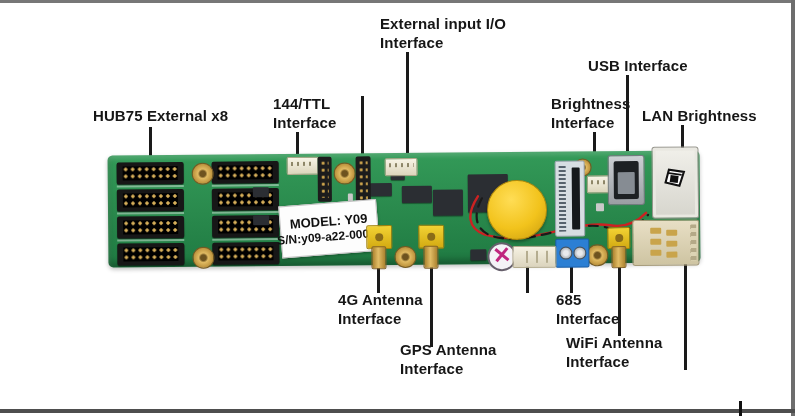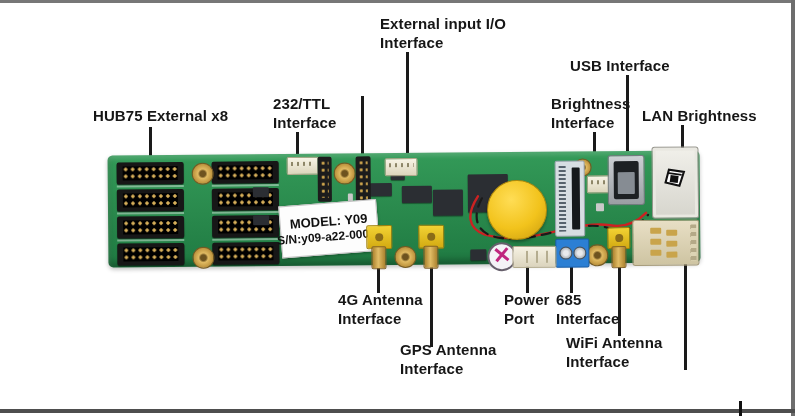--- a/index.html
+++ b/index.html
@@ -90,34 +90,32 @@
 <body>
 
 <div class="figure">
 
   <div class="border-top"></div>
   <div class="border-right"></div>
   <div class="border-bottom"></div>
   <div class="tickmark"></div>
 
   <div class="lbl" style="left:93px;top:106px">HUB75 External x8</div>
-  <div class="lbl" style="left:273px;top:94px">232/TTL
+  <div class="lbl" style="left:273px;top:94px">144/TTL
 Interface</div>
   <div class="lbl" style="left:380px;top:14px">External input I/O
 Interface</div>
-  <div class="lbl" style="left:570px;top:56px">USB Interface</div>
+  <div class="lbl" style="left:588px;top:56px">USB Interface</div>
   <div class="lbl" style="left:551px;top:94px">Brightness
 Interface</div>
   <div class="lbl" style="left:642px;top:106px">LAN Brightness</div>
   <div class="lbl" style="left:338px;top:290px">4G Antenna
 Interface</div>
   <div class="lbl" style="left:400px;top:340px">GPS Antenna
 Interface</div>
-  <div class="lbl" style="left:504px;top:290px">Power
-Port</div>
   <div class="lbl" style="left:556px;top:290px">685
 Interface</div>
   <div class="lbl" style="left:566px;top:333px">WiFi Antenna
 Interface</div>
 
   <div class="ld" style="left:149px;top:127px;height:36px"></div>
   <div class="ld" style="left:296px;top:132px;height:35px"></div>
   <div class="ld" style="left:361px;top:96px;height:71px"></div>
   <div class="ld" style="left:406px;top:52px;height:117px"></div>
   <div class="ld" style="left:626px;top:75px;height:93px"></div>

